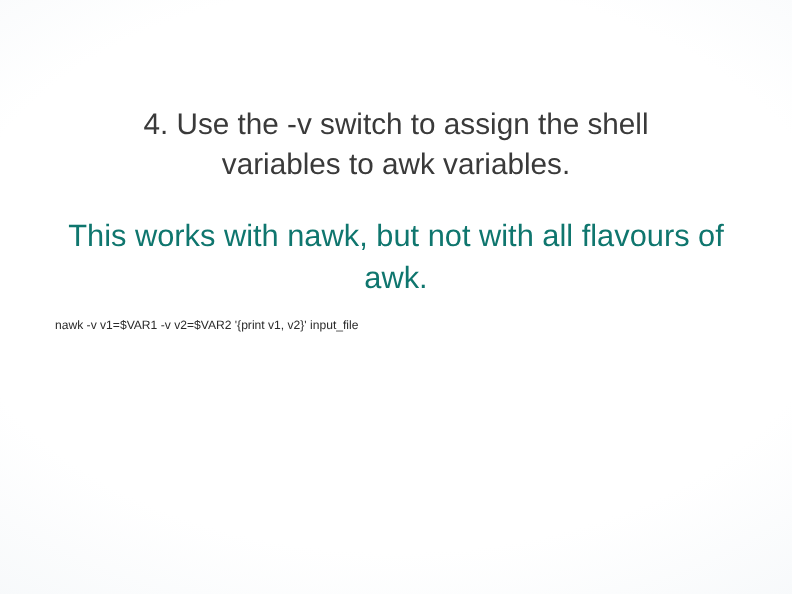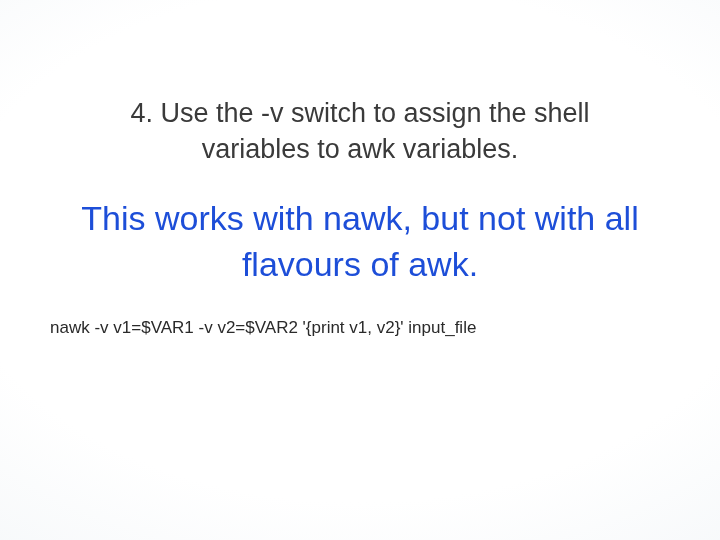--- a/index.html
+++ b/index.html
@@ -24,30 +24,30 @@
   .heading {
     font-size: 27px;
     line-height: 1.35;
     text-align: center;
     margin: 0 auto 28px auto;
     max-width: 560px;
     color: #3a3a3a;
     font-weight: normal;
   }
   .subtext {
-    font-size: 34px;
+    font-size: 28px;
     line-height: 1.35;
     text-align: center;
-    margin: 0 auto 30px auto;
+    margin: 0 auto 19px auto;
     max-width: 620px;
-    color: #1d4ed8;
+    color: #0f766e;
     font-weight: normal;
   }
   .code-line {
-    font-size: 17px;
+    font-size: 11px;
     text-align: left;
     color: #2a2a2a;
     font-family: Arial, Helvetica, sans-serif;
     margin-left: 2px;
   }
 </style>
 </head>
 <body>
 
 <div class="slide">

